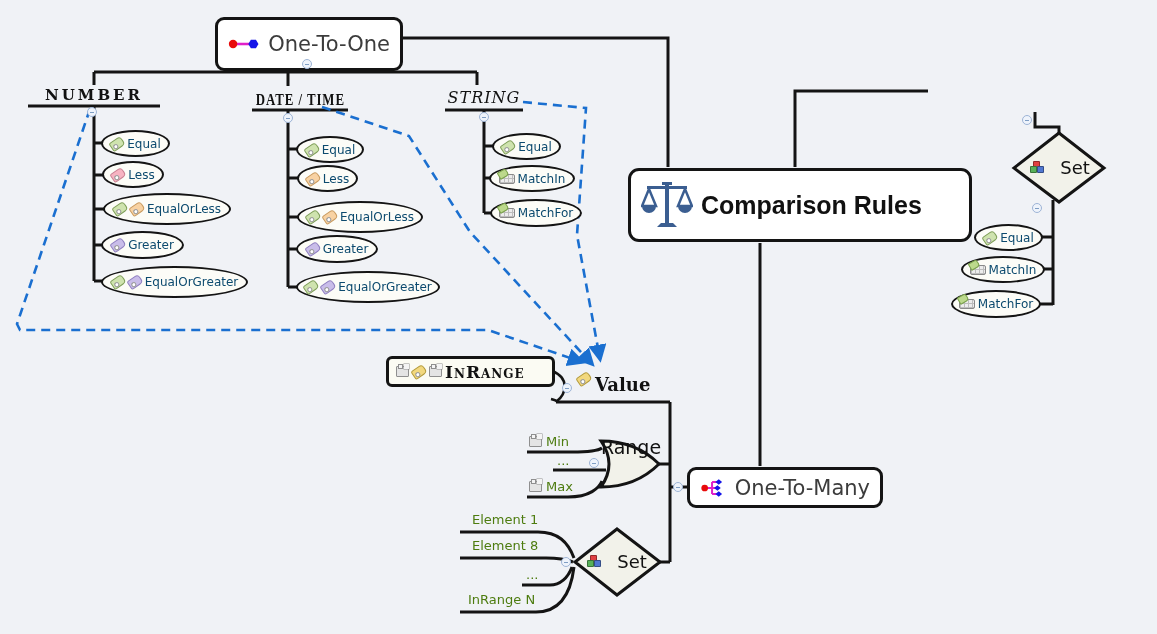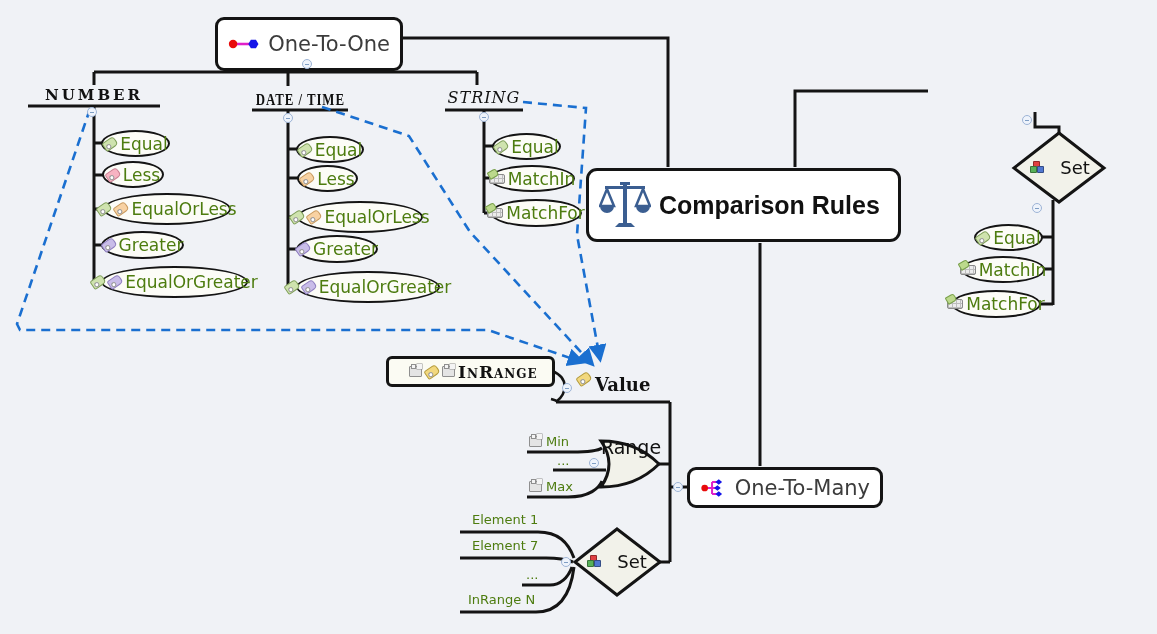--- a/index.html
+++ b/index.html
@@ -8,23 +8,23 @@
   #wires{position:absolute;left:0;top:0;z-index:0;}
 
   
   .box{position:absolute;box-sizing:border-box;background:#ffffff;border:3px solid #141414;
        border-radius:9px;display:flex;align-items:center;gap:8px;padding:0 10px;z-index:2;}
   .box .lbl{color:#3c3c3c;font-size:21px;white-space:nowrap;}
   .root-box{border-radius:11px;}
   .root-box .lbl{color:#111;font-size:25px;font-weight:bold;font-family:"Liberation Sans",sans-serif;}
   .enode{position:absolute;box-sizing:border-box;background:#fcfcf7;border:2.5px solid #141414;
          border-radius:50%;display:flex;align-items:center;justify-content:center;gap:3px;z-index:2;}
-  .enode .elbl{font-size:17px;color:#4d7c0f;white-space:nowrap;}
+  .enode .elbl{font-size:12px;color:#0c4a6e;white-space:nowrap;}
   .capbox{position:absolute;box-sizing:border-box;background:#fbfbf3;border:3px solid #141414;
-          border-radius:6px;display:flex;align-items:center;gap:3px;padding:0 20px;z-index:3;}
+          border-radius:6px;display:flex;align-items:center;gap:3px;padding:0 7px;z-index:3;}
   .capbox .clbl{font-family:"DejaVu Serif",serif;font-weight:bold;font-variant:small-caps;
                 font-size:17px;letter-spacing:1px;color:#111;}
   .hdr{position:absolute;text-align:center;color:#111;z-index:2;white-space:nowrap;}
   .hdr-number{font-family:"DejaVu Serif",serif;font-weight:bold;font-size:15px;letter-spacing:3px;}
   .hdr-dt{font-family:"Liberation Serif",serif;font-weight:bold;font-size:14px;letter-spacing:1px;transform:scale(.92,1.15);transform-origin:center;}
   .hdr-string{font-family:"DejaVu Serif",serif;font-style:italic;font-size:16px;letter-spacing:1px;}
   .small-lbl{position:absolute;font-size:13px;color:#4d7c0f;display:flex;align-items:center;gap:4px;z-index:2;white-space:nowrap;}
   .shape-lbl{position:absolute;display:flex;align-items:center;justify-content:center;gap:13px;
              font-size:18px;color:#111;z-index:2;white-space:nowrap;}
   .value-lbl{position:absolute;display:flex;align-items:flex-start;gap:4px;z-index:2;}
@@ -121,21 +121,21 @@
 
   <div class="box" style="left:215px;top:17px;width:188px;height:54px">
     <svg width="38" height="16" viewBox="0 0 38 16">
       <line x1="8" y1="8" x2="28" y2="8" stroke="#e020c8" stroke-width="3"></line>
       <circle cx="6" cy="8" r="5" fill="#e80b0b"></circle>
       <path d="M27,3 L33,3 L36,8 L33,13 L27,13 L24,8 Z" fill="#1414e8"></path>
     </svg>
     <span class="lbl">One-To-One</span>
   </div>
 
-  <div class="box root-box" style="left:586px;top:168px;width:315px;height:74px">
+  <div class="box root-box" style="left:628px;top:168px;width:344px;height:74px">
     <svg width="52" height="50" viewBox="0 0 52 50">
       <g fill="#3b5e91" stroke="#3b5e91">
         <rect x="24" y="4" width="4" height="40" stroke="none"></rect>
         <rect x="21" y="2" width="10" height="3" stroke="none"></rect>
         <rect x="6" y="6" width="40" height="3" stroke="none"></rect>
         <path d="M8,9 L1,26 L15,26 Z" fill="none" stroke-width="2.5"></path>
         <path d="M1,26 A7,7 0 0 0 15,26 Z" stroke="none"></path>
         <path d="M44,9 L37,26 L51,26 Z" fill="none" stroke-width="2.5"></path>
         <path d="M37,26 A7,7 0 0 0 51,26 Z" stroke="none"></path>
         <path d="M16,47 L36,47 L32,43 L20,43 Z" stroke="none"></path>
@@ -273,21 +273,21 @@
         <i class="cr"></i>
         <i class="cg"></i>
         <i class="cb"></i>
       </span>
     <span>Set</span>
   </div>
   <div class="small-lbl" style="left:472px;top:512px">
     <span>Element 1</span>
   </div>
   <div class="small-lbl" style="left:472px;top:538px">
-    <span>Element 7</span>
+    <span>Element 8</span>
   </div>
   <div class="small-lbl" style="left:526px;top:567px">
     <span>...</span>
   </div>
   <div class="small-lbl" style="left:468px;top:592px">
     <span>InRange N</span>
   </div>
 
   <div class="minus" style="left:302px;top:59px"></div>
   <div class="minus" style="left:87px;top:107px"></div>

